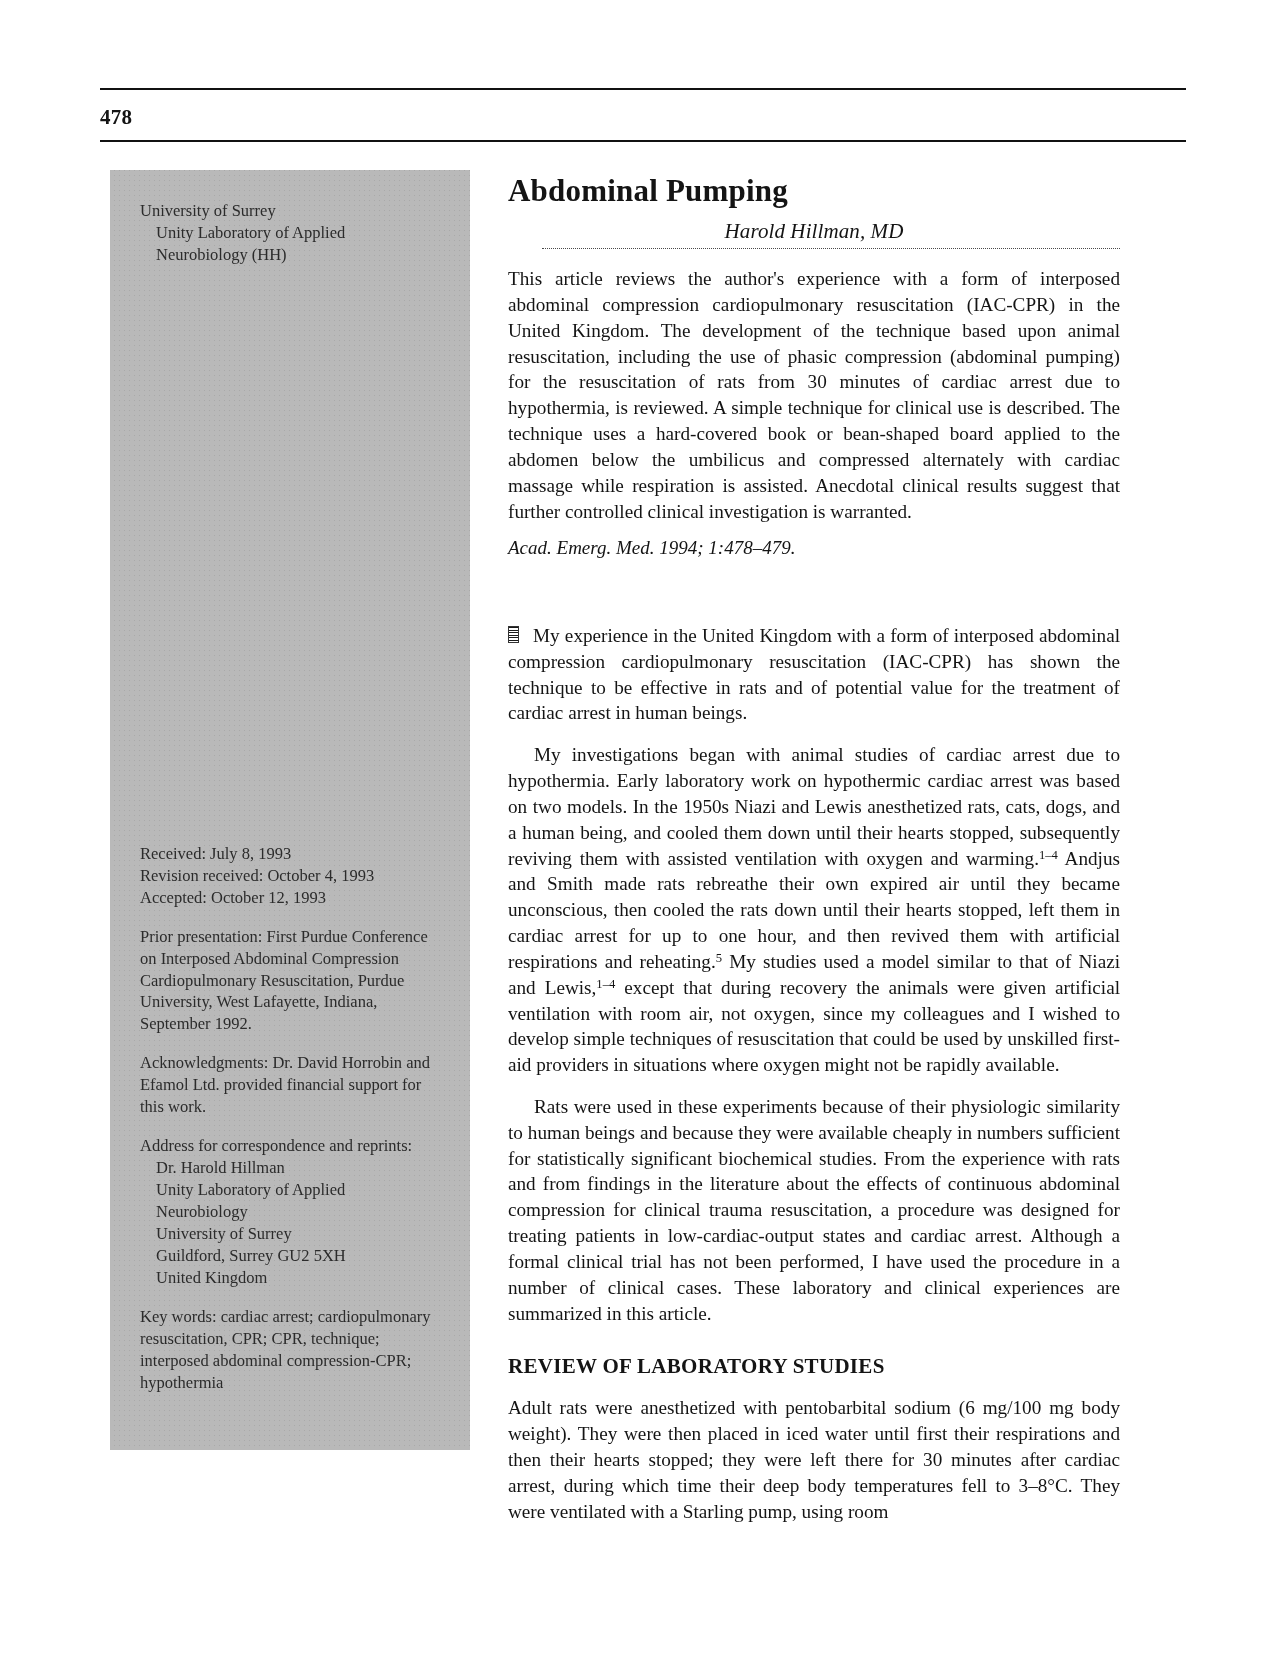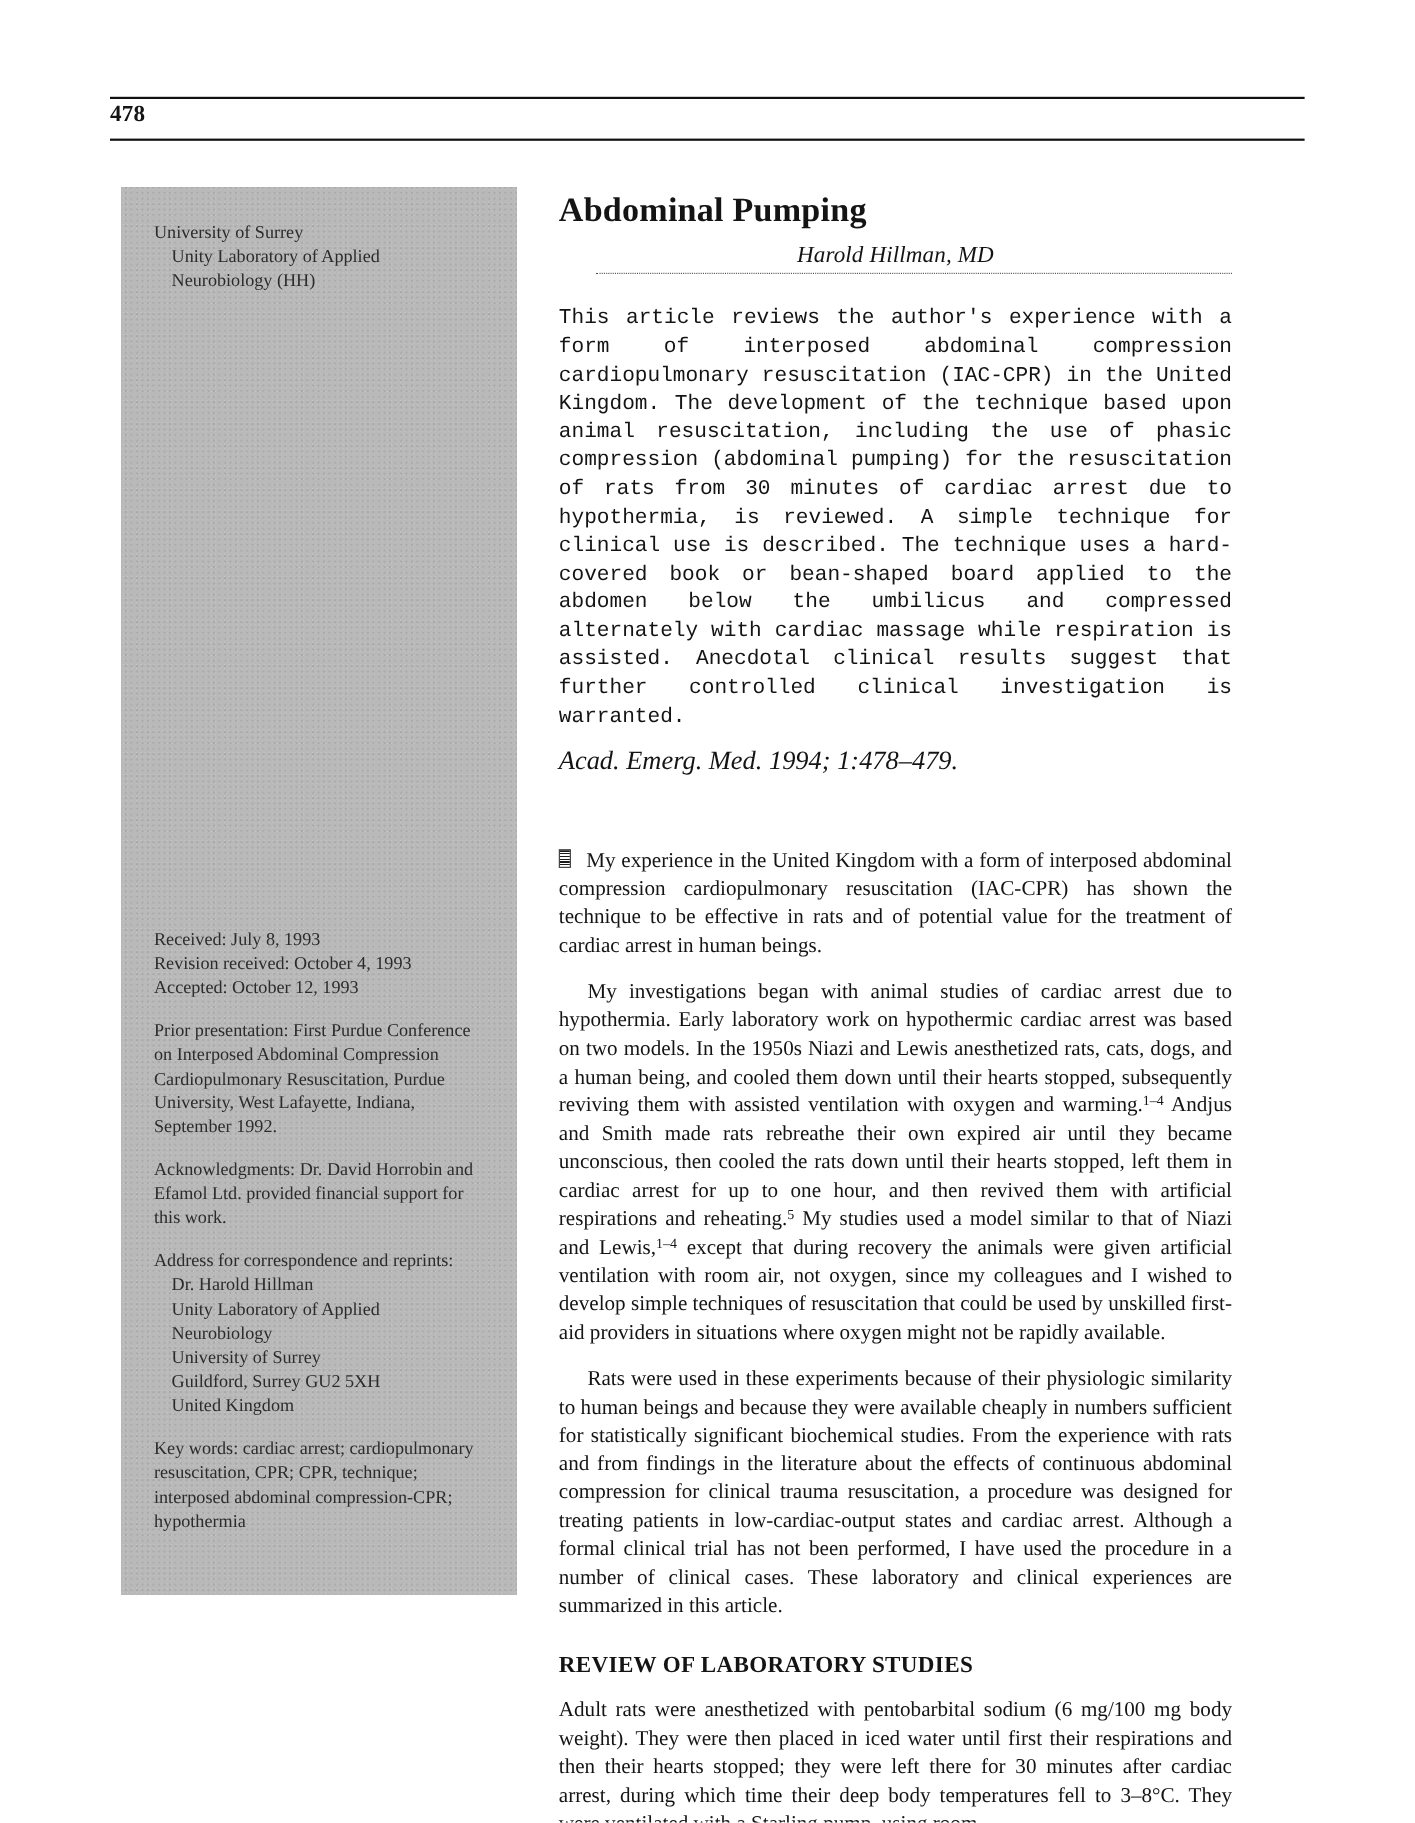--- a/index.html
+++ b/index.html
@@ -36,21 +36,21 @@
   .rh-rule-bottom {
     border-top: 2.5px solid #111;
     width: 100%;
     height: 0;
     margin-top: 3px;
   }
   .rh-row {
     display: flex;
     align-items: baseline;
     justify-content: flex-start;
-    padding: 1px 0 7px 0;
+    padding: 15px 0 7px 0;
   }
   .rh-folio {
     font-weight: bold;
     font-size: 21px;
     letter-spacing: 0.2px;
   }
   .rh-title {
     font-size: 18.5px;
     letter-spacing: 0.15px;
     white-space: pre;
@@ -168,25 +168,24 @@
 
   .body-text {
     font-size: 19.2px;
     line-height: 1.345;
     text-align: justify;
     text-justify: inter-word;
     margin: 0;
     hyphens: none;
   }
   .abstract-body {
-    margin-top: 28px;
-    font-family: Liberation Mono, monospace;
+    margin-top: 17px;
   }
   .abstract-cite {
-    font-size: 24px;
+    font-size: 19px;
     line-height: 1.345;
     margin-top: 11px;
   }
   .abstract-cite i { font-style: italic; }
 
   .intro-para {
     margin-top: 62px;
     text-indent: 0;
   }
   .para {

